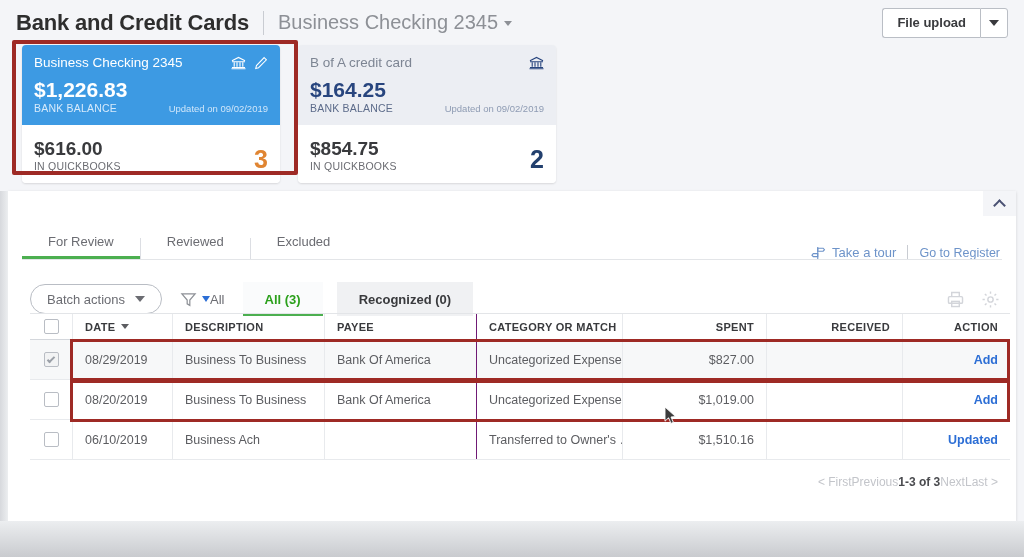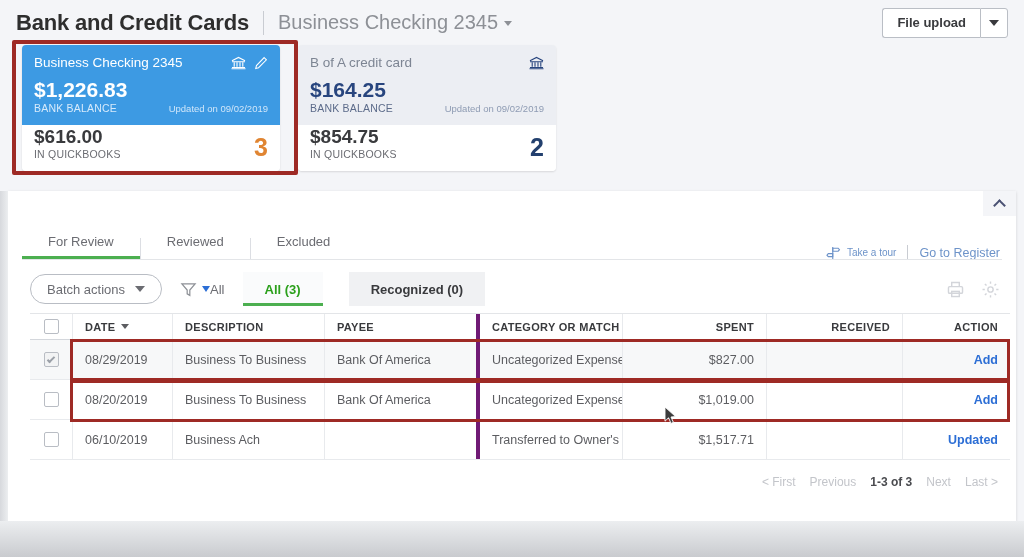--- a/index.html
+++ b/index.html
@@ -96,21 +96,21 @@
   .bal-sub-row { display: flex; align-items: baseline; margin-top: 1px; }
   .bal-label { font-size: 10.5px; letter-spacing: 0.2px; }
   .acct-card.selected .bal-label { color: #d6eafb; }
   .acct-card.idle .bal-label { color: #5c6b8a; }
   .updated {
     margin-left: auto; font-size: 9.5px;
   }
   .acct-card.selected .updated { color: #cfe6fa; }
   .acct-card.idle .updated { color: #8e9bb3; }
   .acct-card .bottom {
-    background: #ffffff; padding: 2px 12px 11px 12px;
+    background: #ffffff; padding: 14px 12px 11px 12px;
     display: flex; align-items: flex-end;
   }
   .qb-amt { font-size: 19px; font-weight: bold; color: #393a3d; line-height: 1.05; }
   .qb-label { font-size: 10.5px; color: #6b6c72; letter-spacing: 0.2px; margin-top: 1px; }
   .txn-count { margin-left: auto; font-size: 25px; font-weight: bold; line-height: 1; }
   .txn-count.orange { color: #e08532; }
   .txn-count.navy { color: #23406e; }
 
   
   .panel {
@@ -141,31 +141,31 @@
     content: ""; position: absolute; left: 0; right: 0; bottom: 0;
     height: 4px; background: #4caf50;
   }
   .tab-sep { width: 1px; height: 22px; background: #dcdee3; margin-top: 4px; }
   .tabs-right {
     margin-left: auto; display: flex; align-items: center; gap: 11px;
     padding-right: 16px; padding-top: 5px;
   }
   .tour-link {
     display: flex; align-items: center; gap: 6px;
-    font-size: 10px; color: #6d93c9; cursor: pointer; white-space: nowrap;
+    font-size: 13px; color: #6d93c9; cursor: pointer; white-space: nowrap;
   }
   .link-sep { width: 1px; height: 15px; background: #c9ccd2; }
   .register-link { font-size: 12.5px; color: #6d93c9; cursor: pointer; white-space: nowrap; }
   .tabs-underline {
     position: absolute; left: 14px; top: 68px; width: 980px; height: 1px; background: #e3e5e8;
   }
 
   
   .toolbar {
-    position: absolute; left: 0; top: 74px; width: 1008px; height: 48px;
+    position: absolute; left: 0; top: 84px; width: 1008px; height: 48px;
     display: flex; align-items: center; padding: 0 16px 0 22px;
   }
   .batch-pill {
     display: flex; align-items: center; gap: 10px;
     height: 30px; padding: 0 16px;
     border: 1px solid #b9bdc4; border-radius: 16px;
     font-size: 13px; color: #6b6c72; cursor: pointer; white-space: nowrap;
   }
   .filter-group { display: flex; align-items: center; gap: 5px; margin-left: 18px; cursor: pointer; }
   .caret-dn-blue {
@@ -178,21 +178,21 @@
   .pill-tab {
     display: flex; align-items: center; justify-content: center;
     height: 34px; padding: 0 22px; font-size: 13px; font-weight: bold;
     cursor: pointer; position: relative; white-space: nowrap;
   }
   .pill-tab.active { color: #2ca01c; background: #fafbfc; }
   .pill-tab.active::after {
     content: ""; position: absolute; left: 0; right: 0; bottom: 0;
     height: 3px; background: #4caf50;
   }
-  .pill-tab.idle { color: #393a3d; background: #f0f1f3; margin-left: 26px; }
+  .pill-tab.idle { color: #393a3d; background: #f0f1f3; margin-left: 14px; }
   .toolbar-icons { margin-left: auto; display: flex; align-items: center; gap: 16px; }
 
   
   .table { position: absolute; left: 22px; top: 122px; width: 980px; }
   .trow { display: flex; align-items: stretch; }
   .thead {
     height: 27px; border-top: 1px solid #e3e5e8; border-bottom: 1px solid #d4d7dc;
   }
   .thead .cell {
     font-size: 11px; font-weight: bold; color: #393a3d; letter-spacing: 0.3px;
@@ -201,21 +201,21 @@
   .tbody-row { height: 40px; border-bottom: 1px solid #e8eaed; position: relative; }
   .tbody-row.alt { background: #f7f8f9; }
   .tbody-row .cell {
     font-size: 12.5px; color: #5c5d61; display: flex; align-items: center;
   }
   .cell { padding: 0 12px; overflow: hidden; white-space: nowrap; }
   .c-check { width: 42px; padding: 0; display: flex; align-items: center; justify-content: center; }
   .c-date { width: 100px; border-left: 1px solid #e8eaed; }
   .c-desc { width: 152px; border-left: 1px solid #e8eaed; }
   .c-payee { width: 152px; border-left: 1px solid #e8eaed; }
-  .c-cat { width: 146px; border-left: 4px solid #701a75; }
+  .c-cat { width: 146px; border-left: 1px solid #701a75; }
   .c-spent { width: 144px; border-left: 1px solid #e8eaed; justify-content: flex-end; }
   .c-recv { width: 136px; border-left: 1px solid #e8eaed; justify-content: flex-end; }
   .c-action { flex: 1; border-left: 1px solid #e8eaed; justify-content: flex-end; }
   .chk {
     width: 15px; height: 15px; border: 1px solid #b9bdc4; border-radius: 2px;
     background: #fff; cursor: pointer; display: flex; align-items: center; justify-content: center;
   }
   .chk.checked { background: #f2f3f4; }
   .chk .mark {
     width: 8px; height: 4px; border-left: 2px solid #9ba0a8; border-bottom: 2px solid #9ba0a8;
@@ -227,21 +227,21 @@
     border-top: 5px solid #5c5d61;
   }
   .action-link { font-size: 12.5px; font-weight: bold; color: #2c6ed5; cursor: pointer; }
   .row-highlight {
     position: absolute; border: 3px solid #9e2a25; pointer-events: none; z-index: 3;
   }
 
   
   .pagination {
     position: absolute; right: 18px; top: 284px;
-    display: flex; align-items: center; gap: 14px; font-size: 12px;
+    display: flex; align-items: center; font-size: 12px;
   }
   .pg-link { color: #c3c5ca; cursor: pointer; white-space: nowrap; }
   .pg-current { color: #4a4b4f; font-weight: bold; white-space: nowrap; }
 
   
   .cursor-arrow { position: absolute; left: 664px; top: 406px; z-index: 20; }
 
   
   .bottom-gutter {
     position: absolute; left: 0; top: 521px; width: 1024px; height: 36px;
@@ -483,21 +483,21 @@
       </div>
 
       <div class="trow tbody-row">
         <div class="cell c-check">
           <span class="chk"></span>
         </div>
         <div class="cell c-date">06/10/2019</div>
         <div class="cell c-desc">Business Ach</div>
         <div class="cell c-payee"></div>
         <div class="cell c-cat">Transferred to Owner's …</div>
-        <div class="cell c-spent">$1,517.71</div>
+        <div class="cell c-spent">$1,510.16</div>
         <div class="cell c-recv"></div>
         <div class="cell c-action">
           <span class="action-link">Updated</span>
         </div>
       </div>
 
       <div class="row-highlight" style="left:40px; top:26px; width:940px; height:42px;"></div>
       <div class="row-highlight" style="left:40px; top:67px; width:940px; height:42px;"></div>
     </div>
 

